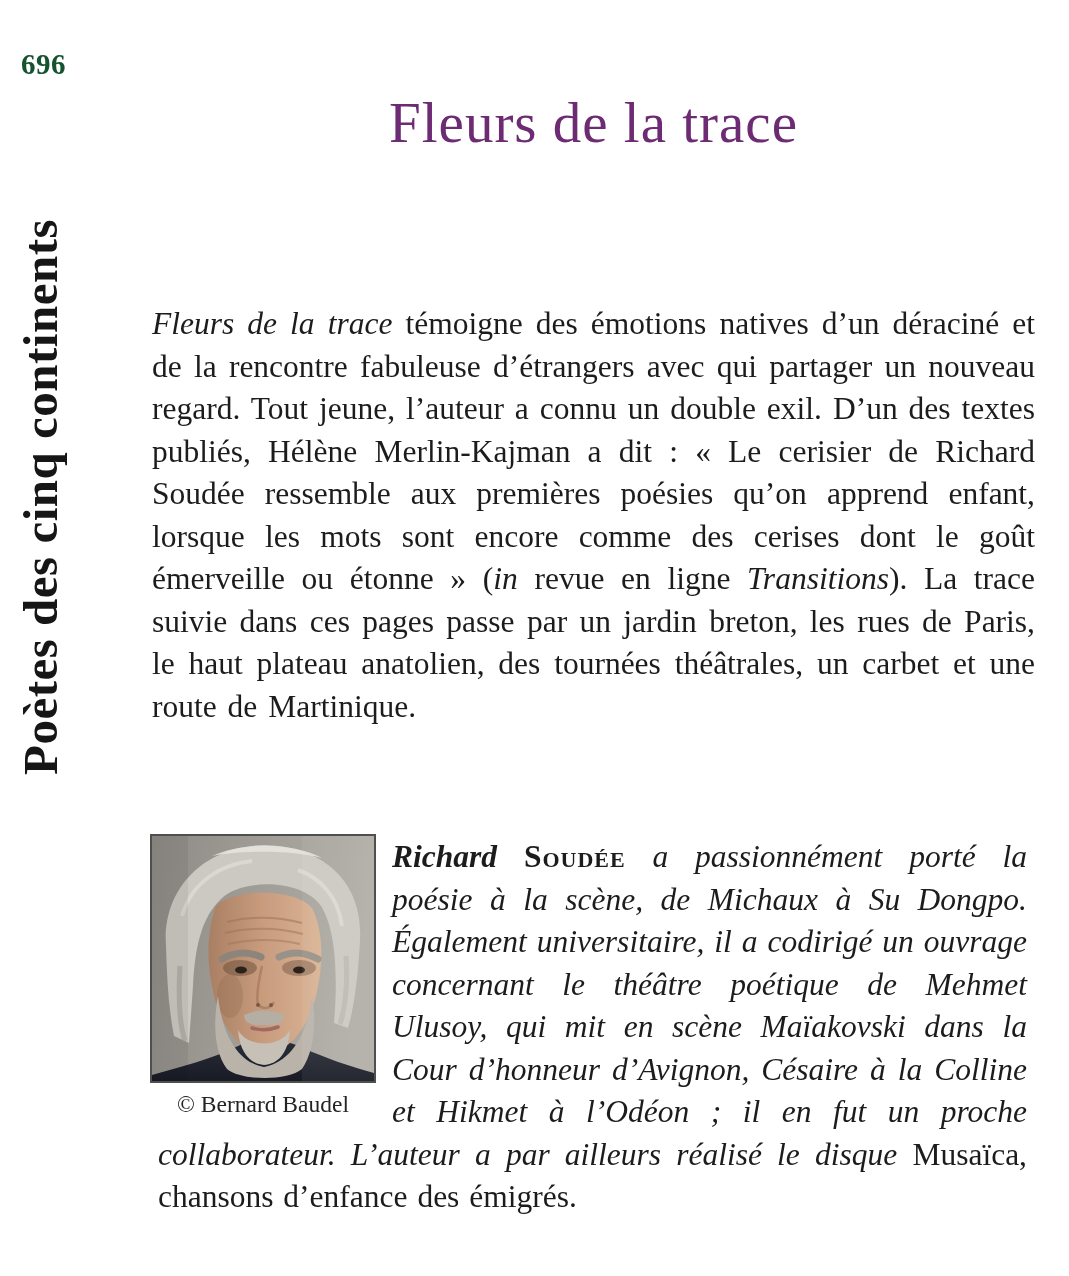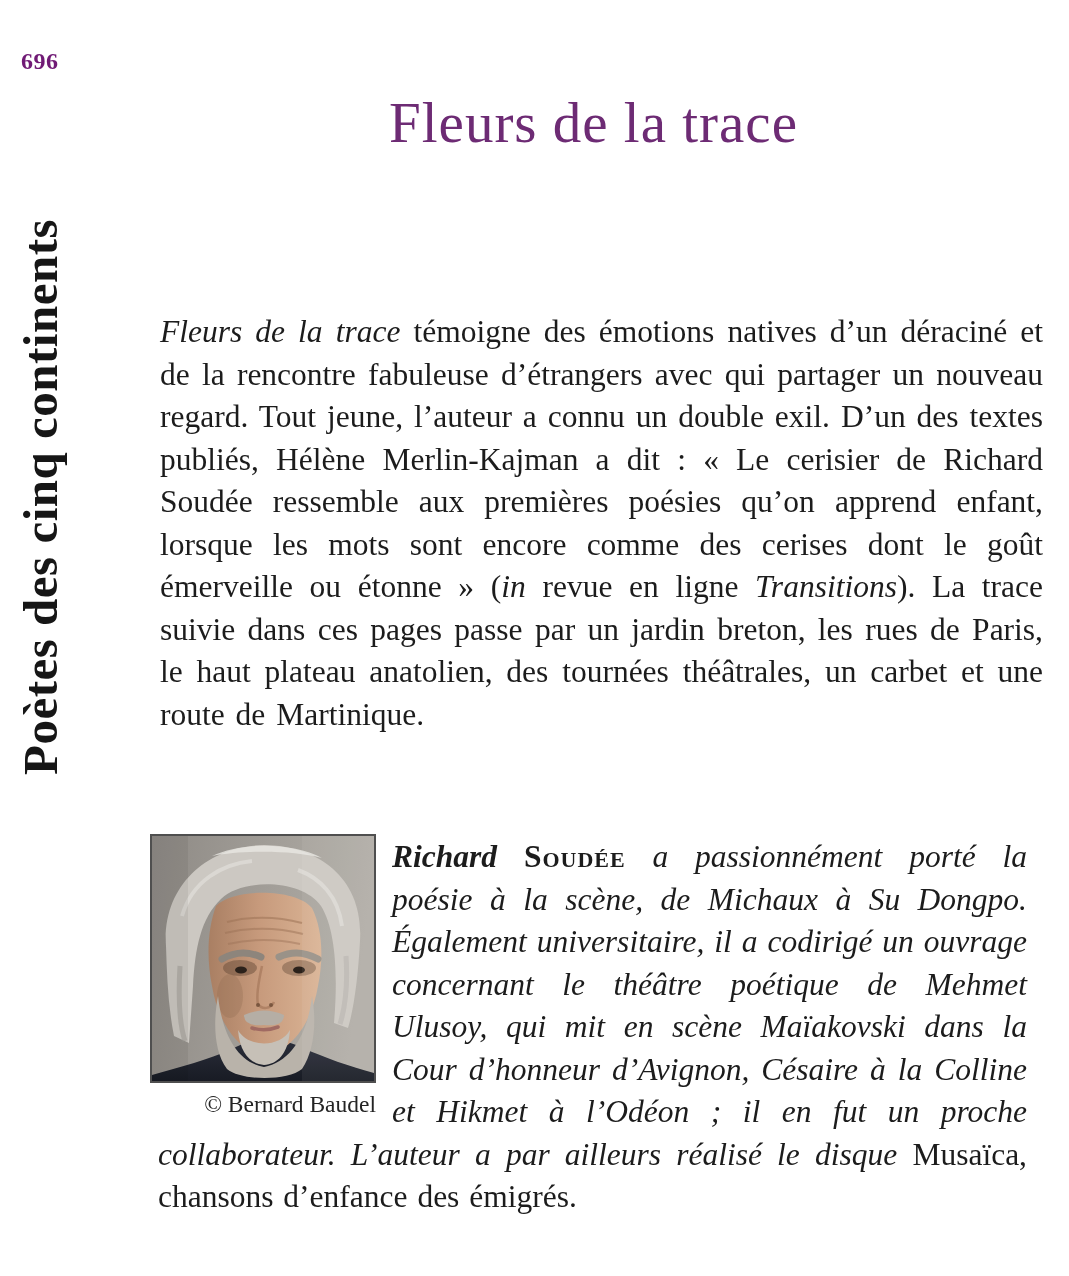--- a/index.html
+++ b/index.html
@@ -9,23 +9,23 @@
     height: 1276px;
     background: #ffffff;
     overflow: hidden;
     font-family: "Liberation Serif", serif;
     color: #1c1c1c;
   }
   .pagenum {
     position: absolute;
     left: 21px;
     top: 48px;
-    font-size: 24px;
+    font-size: 29px;
     font-weight: 700;
-    color: #701a75;
+    color: #14532d;
     letter-spacing: 0.5px;
     text-align: right;
   }
   .sidebar-title {
     position: absolute;
     left: 12px;
     top: 775px;
     width: 648px;
     transform: rotate(-90deg);
     transform-origin: 0 0;
@@ -45,21 +45,21 @@
     font-size: 57px;
     font-weight: 400;
     color: #6d2b74;
     letter-spacing: 1px;
   }
   .intro {
     position: absolute;
     left: 152px;
     top: 303px;
     width: 883px;
-    margin: 8px;
+    margin: 0;
     font-size: 31.5px;
     line-height: 42.5px;
     text-align: justify;
     word-spacing: 3px;
     hyphens: none;
   }
   .it { font-style: italic; }
   .bio {
     position: absolute;
     left: 150px;
@@ -73,21 +73,21 @@
     width: 226px;
     margin: 6px 16px 2px 0;
   }
   .photo-svg {
     display: block;
     width: 222px;
     height: 245px;
     border: 2px solid #4f4f4f;
   }
   .bio figcaption {
-    text-align: right;
+    text-align: center;
     font-size: 23.5px;
     line-height: 30px;
     margin-top: 6px;
     color: #242424;
     font-style: normal;
   }
   .bio-text {
     margin: 8px;
     text-align: justify;
     font-style: italic;

